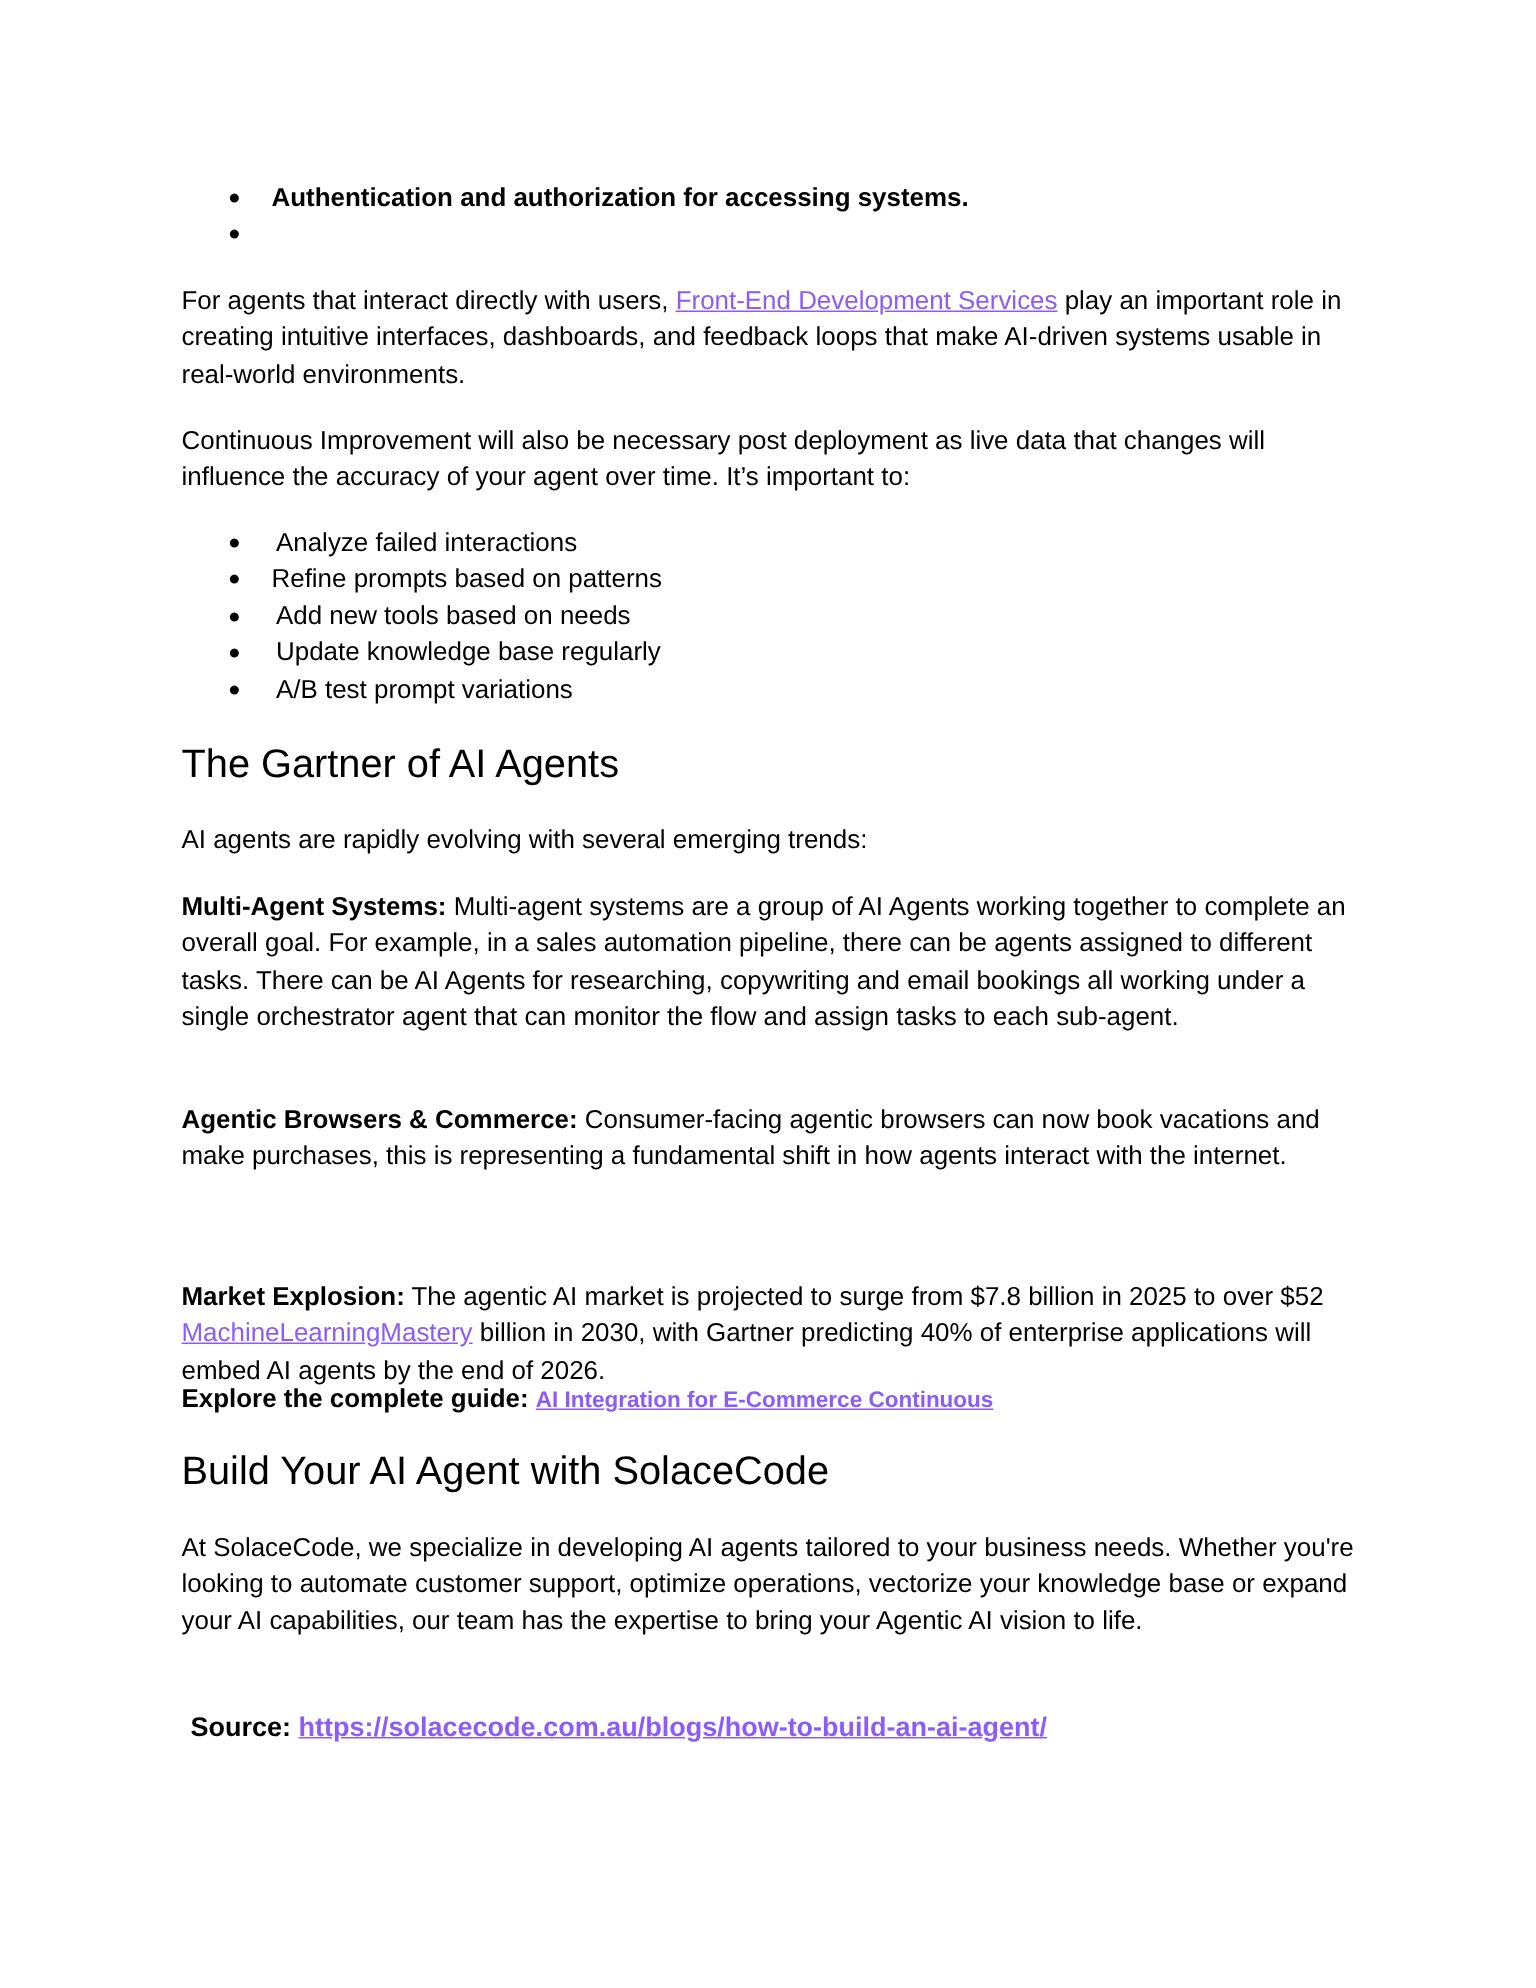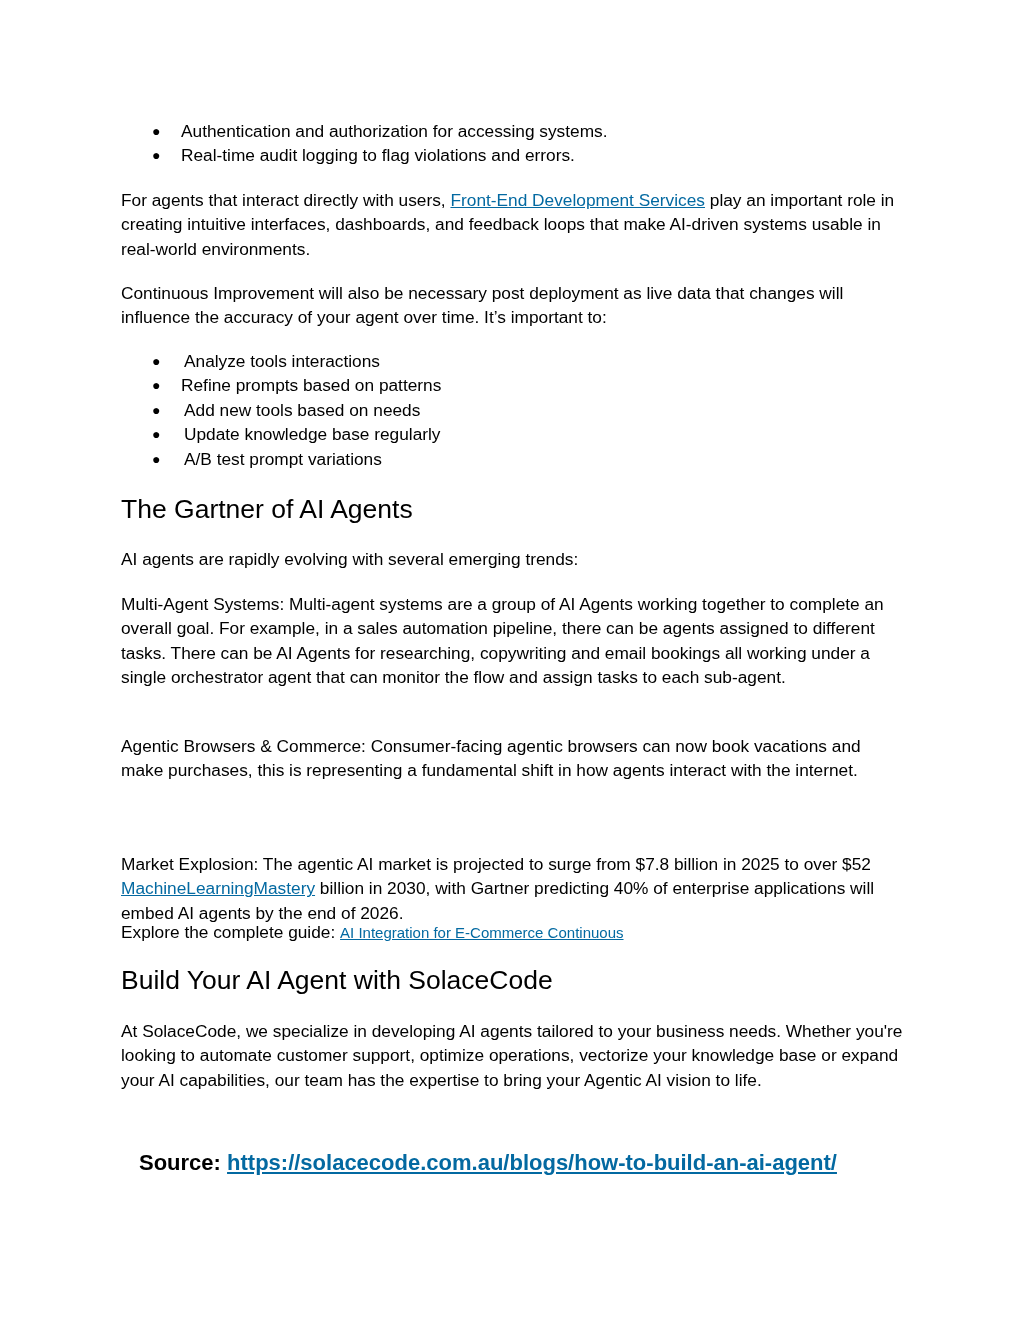--- a/index.html
+++ b/index.html
@@ -1,53 +1,52 @@
 <!DOCTYPE html>
 <html><head>
 <meta charset="utf-8">
 <style>
   html, body { margin:0; padding:0; background:#ffffff; }
   body { width:1024px; height:1325px; position:relative; overflow:hidden;
          font-family:"Liberation Sans", sans-serif; color:#000; }
   .page { position:absolute; left:121px; top:0; width:790px; }
   .p { font-size:17.3px; line-height:24.4px; margin:0; }
-  a.link { color:#0369a1; text-decoration:underline; }
+  a.link { color:#8b5cf6; text-decoration:underline; }
   ul.bullets { list-style:none; margin:0; padding:0; }
   ul.bullets li { position:relative; font-size:17.3px; line-height:24.4px; }
   ul.bullets li .dot { position:absolute; left:31px; top:0; font-size:14px; }
-  .bold { font-weight:normal; }
+  .bold { font-weight:bold; }
   h2.heading { font-weight:normal; font-size:26.5px; line-height:32px; margin:0; }
   .abs { position:absolute; left:0; }
 </style>
 </head>
 <body>
 
 <div class="page">
 
   <ul class="bullets abs" style="top:119px; width:790px;">
     <li style="padding-left:60px;">
       <span class="dot">●</span>
       <span class="bold">Authentication and authorization for accessing systems.</span>
     </li>
     <li style="padding-left:60px;">
       <span class="dot">●</span>
-      <span class="bold">Real-time audit logging to flag violations and errors.</span>
     </li>
   </ul>
 
   <p class="p abs" style="top:188px; width:785px;">
     <span>For agents that interact directly with users, </span><a class="link" href="#">Front-End Development Services</a><span> play an important role in creating intuitive interfaces, dashboards, and feedback loops that make AI-driven systems usable in real-world environments.</span>
   </p>
 
   <p class="p abs" style="top:281px; width:785px;">Continuous Improvement will also be necessary post deployment as live data that changes will influence the accuracy of your agent over time. It’s important to:</p>
 
   <ul class="bullets abs" style="top:349px; width:790px;">
     <li style="padding-left:63px;">
       <span class="dot">●</span>
-      <span>Analyze tools interactions</span>
+      <span>Analyze failed interactions</span>
     </li>
     <li style="padding-left:60px;">
       <span class="dot">●</span>
       <span>Refine prompts based on patterns</span>
     </li>
     <li style="padding-left:63px;">
       <span class="dot">●</span>
       <span>Add new tools based on needs</span>
     </li>
     <li style="padding-left:63px;">
@@ -78,18 +77,18 @@
 
   <p class="p abs" style="top:920px; width:785px;">
     <span class="bold">Explore the complete guide:</span>
     <a class="link bold" href="#" style="font-size:15px;">AI Integration for E-Commerce Continuous</a>
   </p>
 
   <h2 class="heading abs" style="top:964px;">Build Your AI Agent with SolaceCode</h2>
 
   <p class="p abs" style="top:1019px; width:785px;">At SolaceCode, we specialize in developing AI agents tailored to your business needs. Whether you're looking to automate customer support, optimize operations, vectorize your knowledge base or expand your AI capabilities, our team has the expertise to bring your Agentic AI vision to life.</p>
 
-  <p class="abs" style="top:1137px; left:6px; margin:12px; font-size:22px; line-height:28px; font-weight:bold;text-align:right;">
+  <p class="abs" style="top:1137px; left:6px; margin:0; font-size:18px; line-height:28px; font-weight:bold;text-align:right;">
     <span>Source:</span>
     <a class="link" href="#">https://solacecode.com.au/blogs/how-to-build-an-ai-agent/</a>
   </p>
 
 </div>
 
 </body></html>

